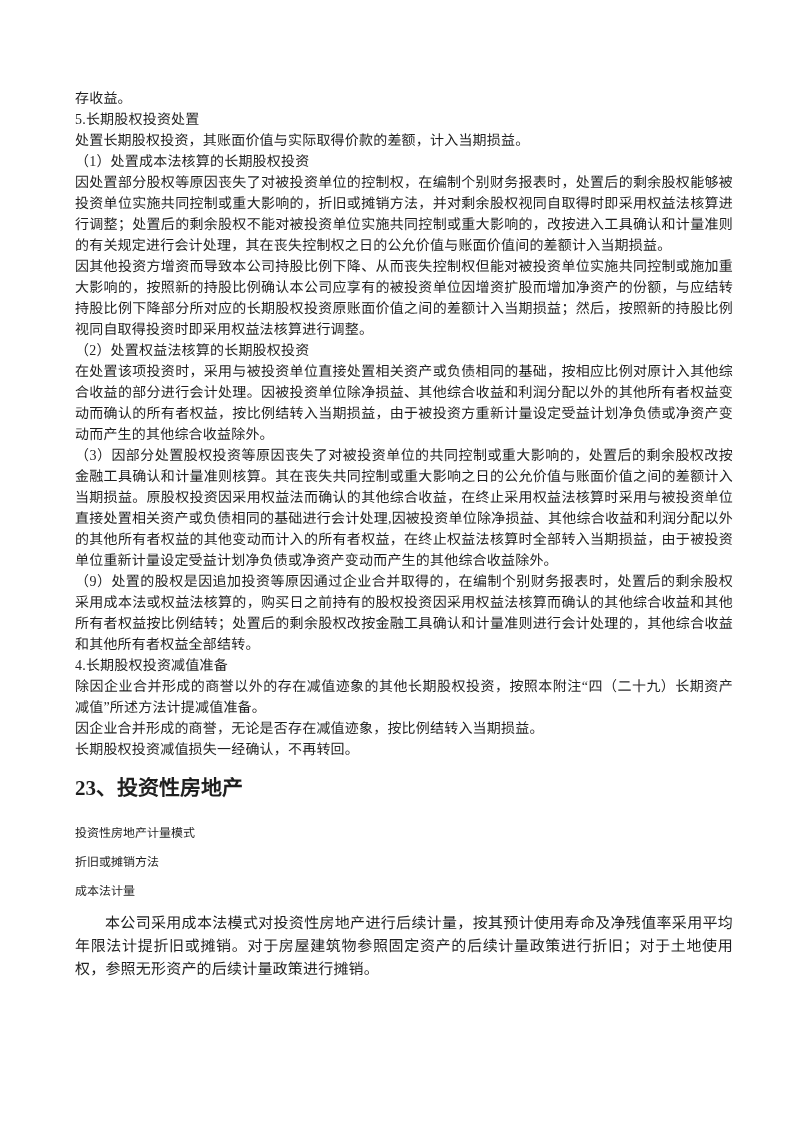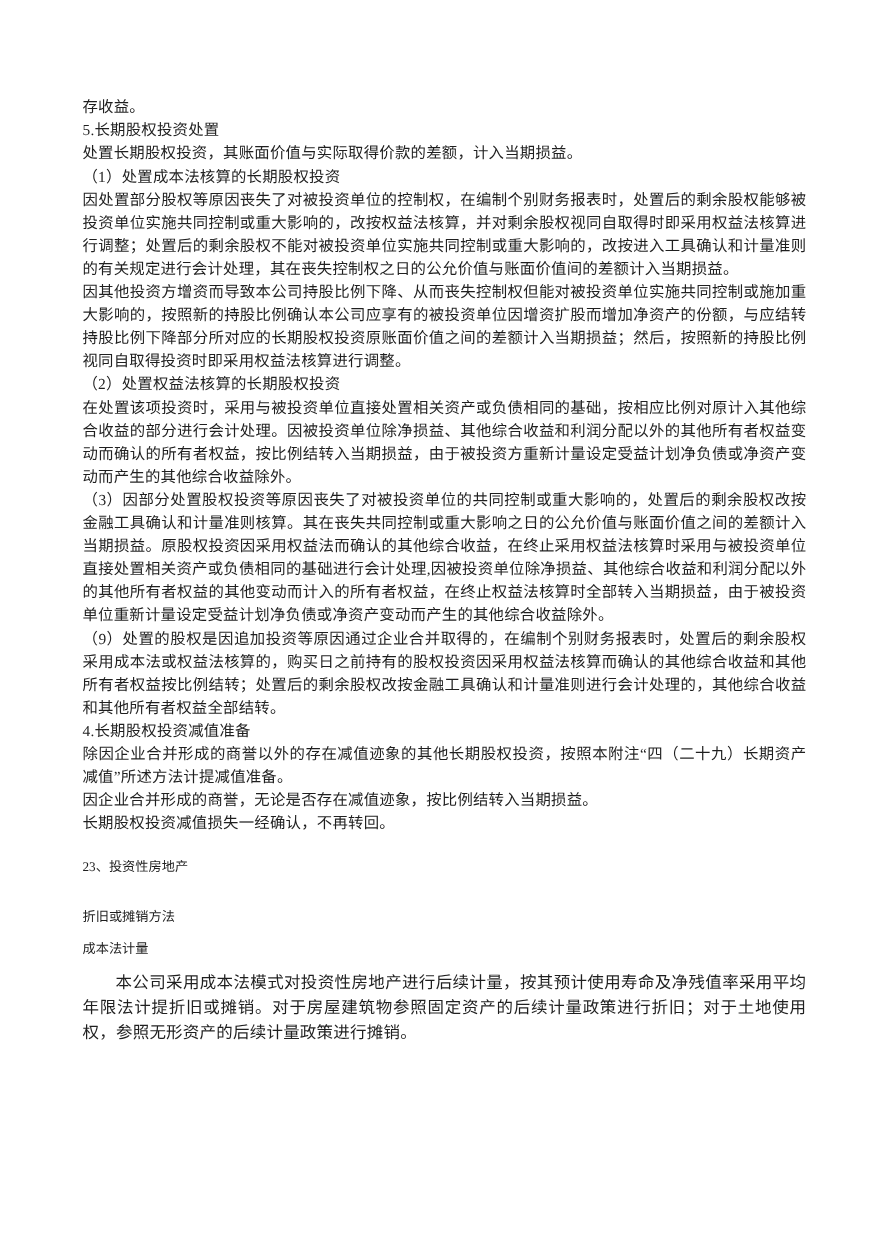--- a/index.html
+++ b/index.html
@@ -26,22 +26,22 @@
   .body-text p {
     margin: 0;
     font-size: 14px;
     line-height: 21px;
     text-align: justify;
     text-justify: inter-character;
     letter-spacing: 0.2px;
   }
   .section-heading {
     margin: 17px 0 0 0;
-    font-size: 12px;
-    font-weight: normal;
+    font-size: 21px;
+    font-weight: bold;
     line-height: 22px;
   }
   .small-text {
     margin-top: 26px;
   }
   .small-text p.label {
     margin: 0 0 12px 0;
     font-size: 12px;
     line-height: 17px;
   }
@@ -59,34 +59,35 @@
 <body>
 
 <div class="page" style="background: rgb(255, 255, 255); color: rgb(31, 31, 31);">
   <div class="content">
 
     <div class="body-text">
       <p>存收益。</p>
       <p>5.长期股权投资处置</p>
       <p>处置长期股权投资，其账面价值与实际取得价款的差额，计入当期损益。</p>
       <p>（1）处置成本法核算的长期股权投资</p>
-      <p>因处置部分股权等原因丧失了对被投资单位的控制权，在编制个别财务报表时，处置后的剩余股权能够被投资单位实施共同控制或重大影响的，改按权益法核算，并对剩余股权视同自取得时即采用权益法核算进行调整；处置后的剩余股权不能对被投资单位实施共同控制或重大影响的，改按进入工具确认和计量准则的有关规定进行会计处理，其在丧失控制权之日的公允价值与账面价值间的差额计入当期损益。</p>
+      <p>因处置部分股权等原因丧失了对被投资单位的控制权，在编制个别财务报表时，处置后的剩余股权能够被投资单位实施共同控制或重大影响的，折旧或摊销方法，并对剩余股权视同自取得时即采用权益法核算进行调整；处置后的剩余股权不能对被投资单位实施共同控制或重大影响的，改按进入工具确认和计量准则的有关规定进行会计处理，其在丧失控制权之日的公允价值与账面价值间的差额计入当期损益。</p>
       <p>因其他投资方增资而导致本公司持股比例下降、从而丧失控制权但能对被投资单位实施共同控制或施加重大影响的，按照新的持股比例确认本公司应享有的被投资单位因增资扩股而增加净资产的份额，与应结转持股比例下降部分所对应的长期股权投资原账面价值之间的差额计入当期损益；然后，按照新的持股比例视同自取得投资时即采用权益法核算进行调整。</p>
       <p>（2）处置权益法核算的长期股权投资</p>
       <p>在处置该项投资时，采用与被投资单位直接处置相关资产或负债相同的基础，按相应比例对原计入其他综合收益的部分进行会计处理。因被投资单位除净损益、其他综合收益和利润分配以外的其他所有者权益变动而确认的所有者权益，按比例结转入当期损益，由于被投资方重新计量设定受益计划净负债或净资产变动而产生的其他综合收益除外。</p>
       <p>（3）因部分处置股权投资等原因丧失了对被投资单位的共同控制或重大影响的，处置后的剩余股权改按金融工具确认和计量准则核算。其在丧失共同控制或重大影响之日的公允价值与账面价值之间的差额计入当期损益。原股权投资因采用权益法而确认的其他综合收益，在终止采用权益法核算时采用与被投资单位直接处置相关资产或负债相同的基础进行会计处理,因被投资单位除净损益、其他综合收益和利润分配以外的其他所有者权益的其他变动而计入的所有者权益，在终止权益法核算时全部转入当期损益，由于被投资单位重新计量设定受益计划净负债或净资产变动而产生的其他综合收益除外。</p>
       <p>（9）处置的股权是因追加投资等原因通过企业合并取得的，在编制个别财务报表时，处置后的剩余股权采用成本法或权益法核算的，购买日之前持有的股权投资因采用权益法核算而确认的其他综合收益和其他所有者权益按比例结转；处置后的剩余股权改按金融工具确认和计量准则进行会计处理的，其他综合收益和其他所有者权益全部结转。</p>
       <p>4.长期股权投资减值准备</p>
       <p>除因企业合并形成的商誉以外的存在减值迹象的其他长期股权投资，按照本附注“四（二十九）长期资产减值”所述方法计提减值准备。</p>
       <p>因企业合并形成的商誉，无论是否存在减值迹象，按比例结转入当期损益。</p>
       <p>长期股权投资减值损失一经确认，不再转回。</p>
     </div>
 
     <h2 class="section-heading">23、投资性房地产</h2>
 
     <div class="small-text">
+      <p class="label">投资性房地产计量模式</p>
       <p class="label">折旧或摊销方法</p>
       <p class="label">成本法计量</p>
       <p class="indent-para">本公司采用成本法模式对投资性房地产进行后续计量，按其预计使用寿命及净残值率采用平均年限法计提折旧或摊销。对于房屋建筑物参照固定资产的后续计量政策进行折旧；对于土地使用权，参照无形资产的后续计量政策进行摊销。</p>
     </div>
 
   </div>
 </div>
 
 </body></html>

